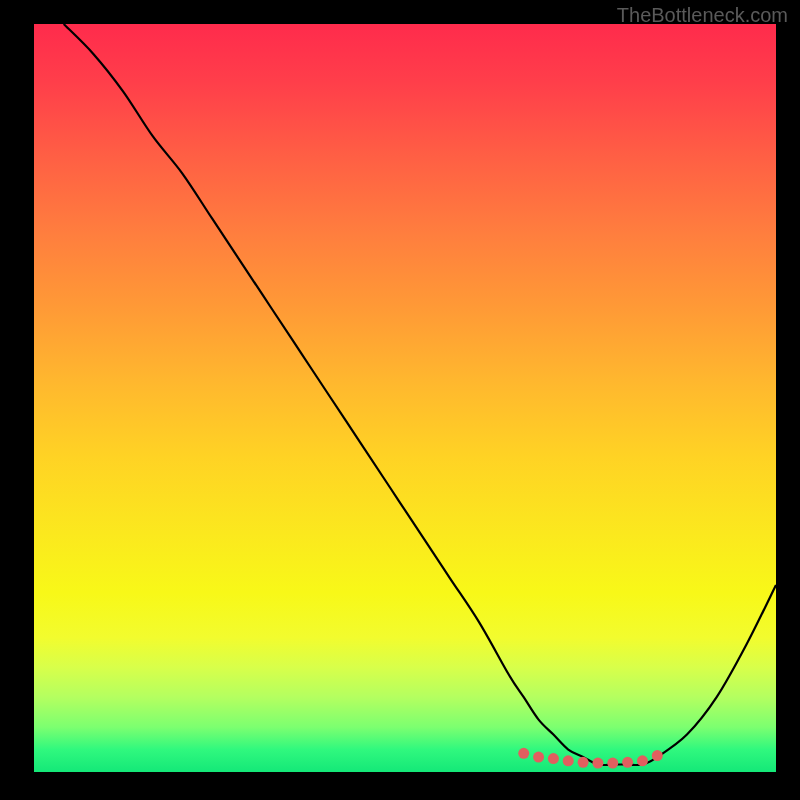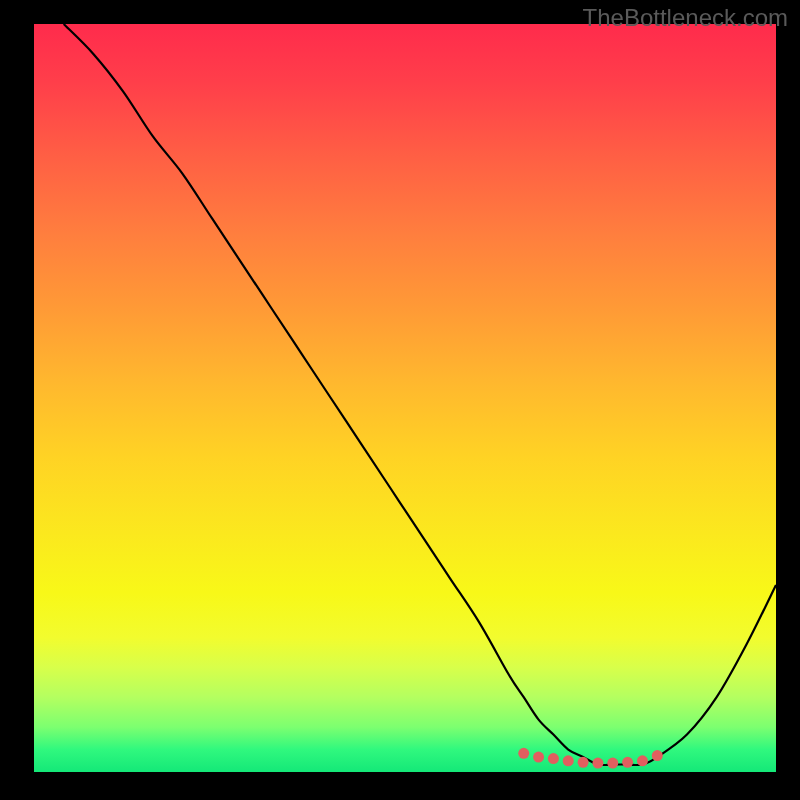--- a/index.html
+++ b/index.html
@@ -9,21 +9,21 @@
     background: #000;
     position: relative;
     font-family: Arial, sans-serif;
     overflow: hidden;
   }
   .watermark {
     position: absolute;
     top: 4px;
     right: 12px;
     color: #5a5a5a;
-    font-size: 24px;
+    font-size: 20px;
     font-weight: 500;
     z-index: 10;
   }
   .plot-area {
     position: absolute;
     left: 34px;
     top: 24px;
     width: 742px;
     height: 748px;
   }

